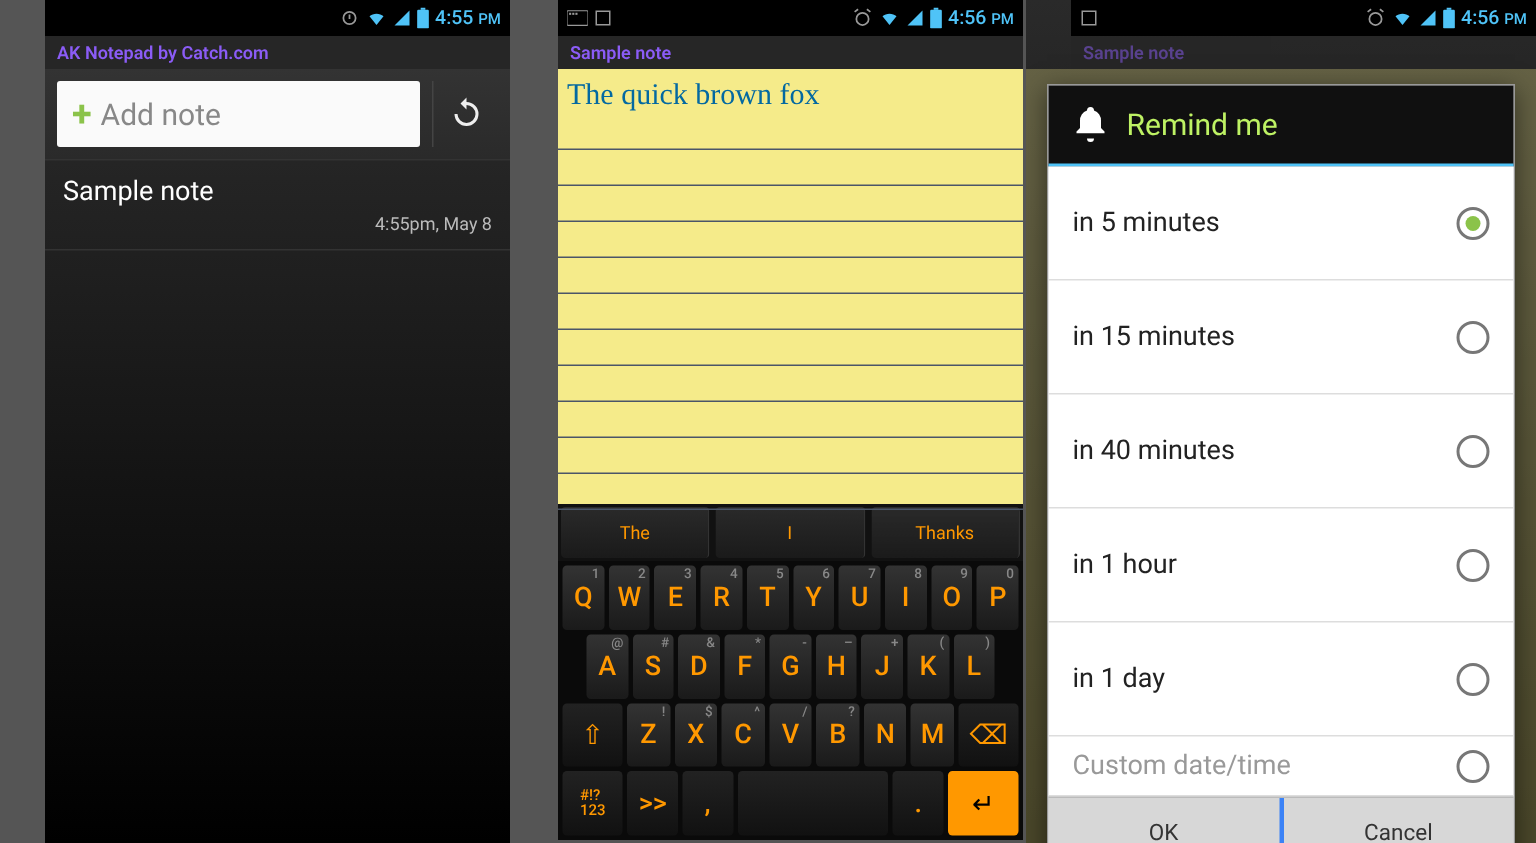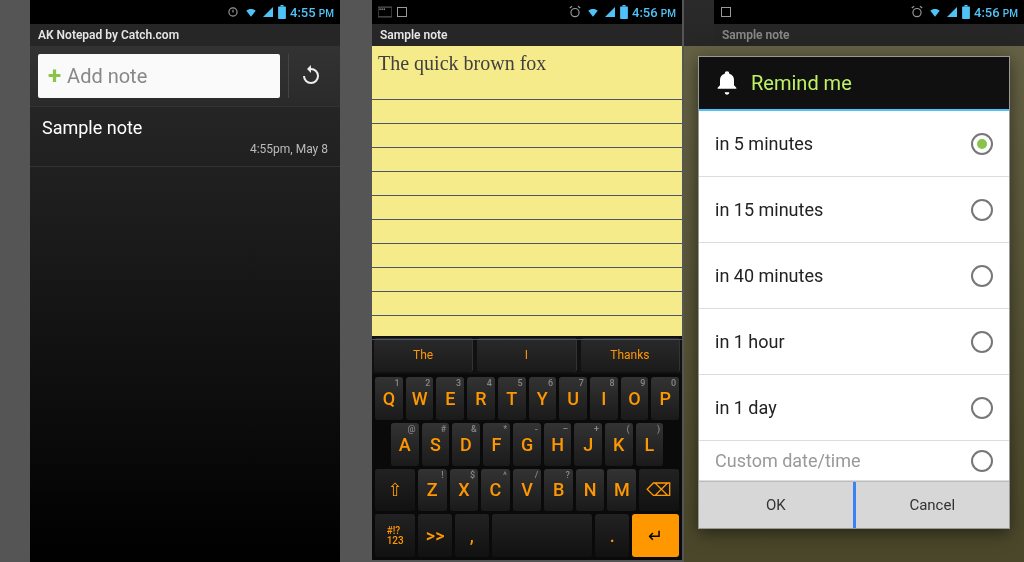--- a/index.html
+++ b/index.html
@@ -4,56 +4,56 @@
 <style>
 * { box-sizing: border-box; margin: 0; padding: 0; }
 body { background: #555; display: flex; gap: 2px; font-family: Roboto, "Helvetica Neue", Arial, sans-serif; width: 1024px; height: 562px; }
 .phone { width: 340px; height: 562px; position: relative; overflow: hidden; padding-left: 30px; }
 
 .status-bar { height: 24px; background: #000; color: #999; display: flex; align-items: center; justify-content: flex-end; padding: 0 6px; font-size: 12px; gap: 4px; }
 .status-bar .left { margin-right: auto; display: flex; gap: 4px; }
 .status-bar .time { color: #4fc3f7; font-size: 13px; font-weight: 500; }
 .status-bar svg { display: block; }
 
-.app-title { height: 22px; background: #262626; color: #e5e5e5; font-size: 12px; padding: 0 8px; display: flex; align-items: center; font-weight: 600; }
+.app-title { height: 22px; background: #262626; color: #8b5cf6; font-size: 12px; padding: 0 8px; display: flex; align-items: center; font-weight: 600; }
 
 
 .s1-body { background: linear-gradient(#2a2a2a, #000); height: calc(100% - 46px); }
 .add-row { display: flex; padding: 8px; gap: 8px; align-items: stretch; background: linear-gradient(#333,#2a2a2a); }
 .add-box { flex: 1; height: 44px; background: #fafafa; border-radius: 2px; display: flex; align-items: center; padding: 0 10px; color: #888; font-size: 20px; gap: 6px; }
 .plus { color: #8bc34a; font-size: 24px; font-weight: bold; }
 .refresh-btn { width: 44px; height: 44px; display: flex; align-items: center; justify-content: center; border-left: 1px solid #444; }
 .note-item { color: #fff; font-size: 18px; padding: 10px 12px 2px; }
 .note-time { color: #bbb; font-size: 12px; text-align: right; padding: 2px 12px 10px; }
 .divider { height: 1px; background: #333; }
 
 
 .notepad { background: #f5eb8a; height: 290px; position: relative; padding: 6px 6px 0; }
-.notepad .text { font-size: 20px; color: #404040; font-family: Georgia, serif; }
+.notepad .text { font-size: 20px; color: #0369a1; font-family: Georgia, serif; }
 .notepad .lines { position: absolute; left: 0; right: 0; top: 30px; bottom: 0; }
 .notepad .lines div { height: 24px; border-bottom: 1px solid #4a5568; }
 
 .suggest-row { display: flex; height: 38px; background: #111; }
 .suggest { flex: 1; display: flex; align-items: center; justify-content: center; color: #ff9800; font-size: 12px; border-right: 1px solid #333; background: linear-gradient(#2a2a2a,#1a1a1a); border-radius: 3px; margin: 2px; }
 .keyboard { background: #0a0a0a; padding: 3px; height: 186px; display: flex; flex-direction: column; gap: 3px; }
 .krow { display: flex; gap: 3px; flex: 1; }
 .key { flex: 1; background: linear-gradient(#333,#1a1a1a); border-radius: 3px; display: flex; align-items: center; justify-content: center; position: relative; color: #ff9800; font-size: 18px; font-weight: 500; }
 .key .sup { position: absolute; top: 1px; right: 3px; font-size: 9px; color: #888; }
 .key.dark { background: linear-gradient(#222,#111); color: #ff9800; }
 .key.space { flex: 3; color: #666; font-size: 11px; }
 .key.enter { background: #ff9800; color: #000; }
 
 
 .s3 { background: linear-gradient(#2a2a2a,#000); }
 .s3 .app-title { opacity: 0.5; }
 .s3 .bg-note { position: absolute; top: 46px; left: 0; right: 0; bottom: 0; background: #f5eb8a; opacity: 0.3; }
 .dialog { position: absolute; left: 14px; right: 14px; top: 56px; background: #f4f4f4; border: 1px solid #999; box-shadow: 0 4px 16px rgba(0,0,0,0.5); }
 .dialog-header { background: #101010; color: #bef264; height: 54px; display: flex; align-items: center; gap: 10px; padding: 0 14px; font-size: 20px; border-bottom: 2px solid #4fc3f7; }
 .options { background: #fff; }
-.opt { height: 66px; display: flex; align-items: center; padding: 0 16px; font-size: 18px; color: #222; border-bottom: 1px solid #ddd; }
+.opt { height: 76px; display: flex; align-items: center; padding: 0 16px; font-size: 18px; color: #222; border-bottom: 1px solid #ddd; }
 .opt:last-child { height: 40px; overflow: hidden; color: #999; }
 .radio { margin-left: auto; width: 22px; height: 22px; border: 2px solid #777; border-radius: 50%; display: flex; align-items: center; justify-content: center; }
 .radio.on::after { content: ""; width: 10px; height: 10px; background: #8bc34a; border-radius: 50%; }
 .dialog-buttons { display: flex; background: #d7d7d7; border-top: 1px solid #bbb; }
 .dlg-btn { flex: 1; height: 46px; display: flex; align-items: center; justify-content: center; font-size: 15px; color: #333; border-right: 3px solid #3b82f6; }
 .dlg-btn:last-child { border-right: none; }
 </style>
 </head>
 <body>
 

